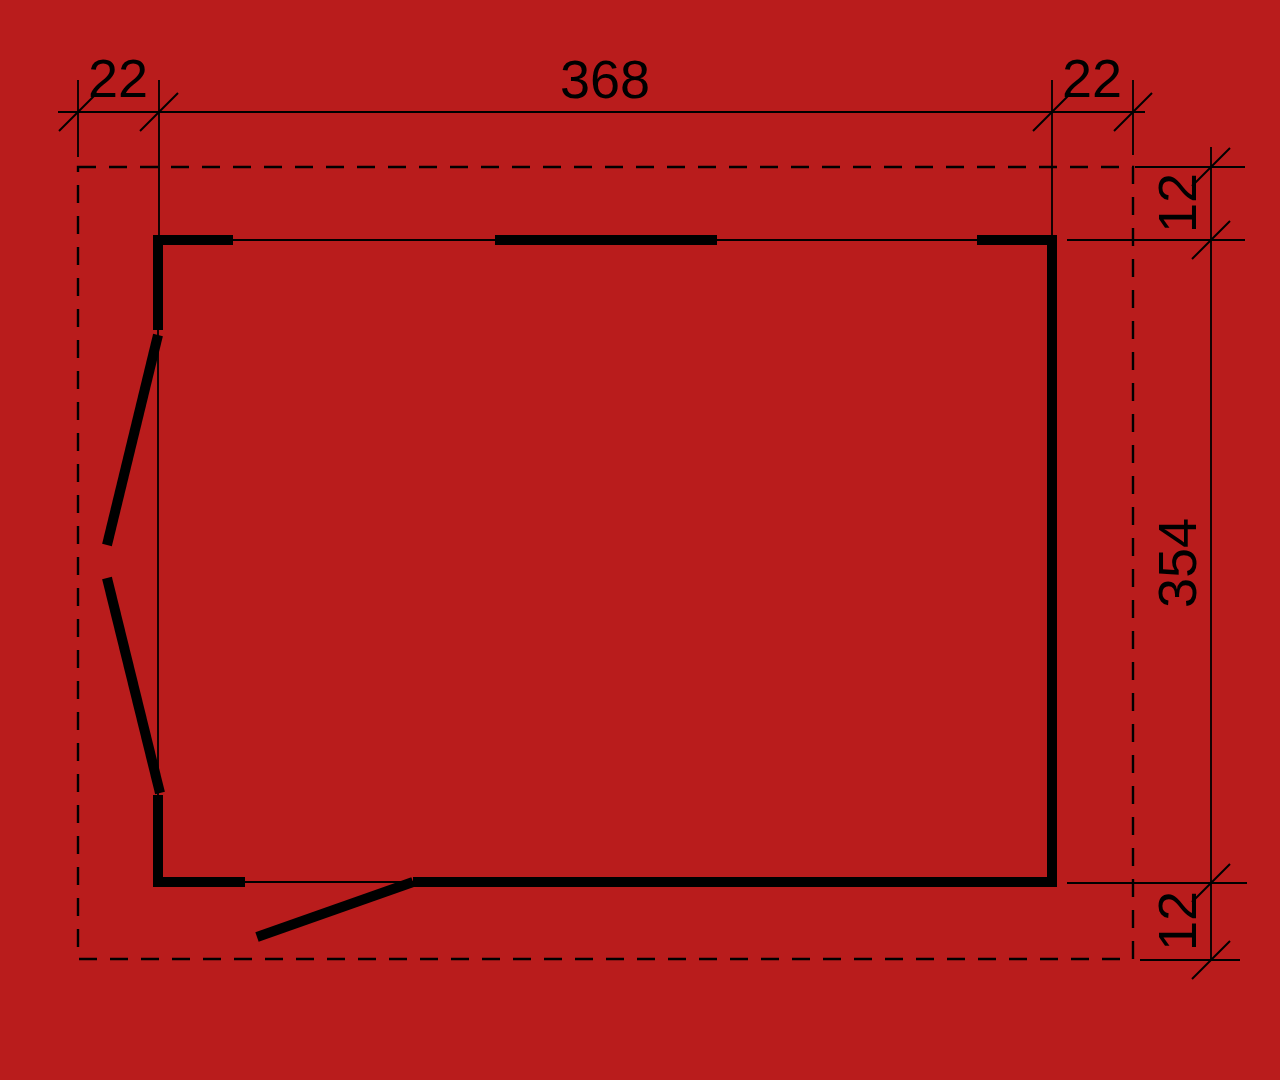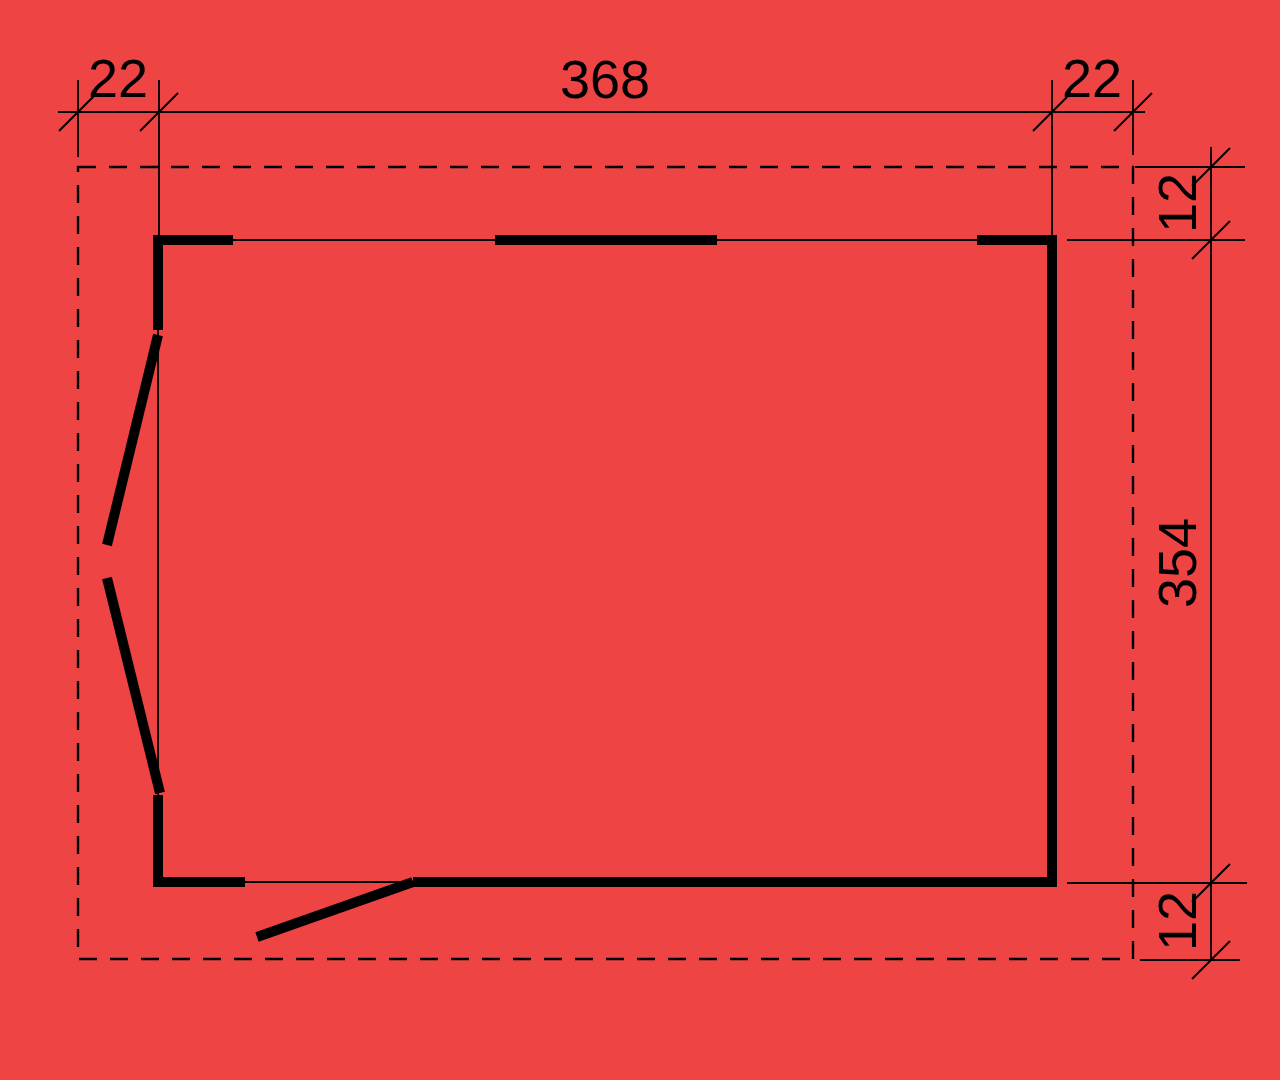--- a/index.html
+++ b/index.html
@@ -7,21 +7,21 @@
     padding: 0;
     background: #ffffff;
     width: 1280px;
     height: 1080px;
     overflow: hidden;
   }
   .canvas-wrap {
     width: 1280px;
     height: 1080px;
     position: relative;
-    background: #ef4444;
+    background: #b91c1c;
   }
   svg {
     display: block;
   }
   .wall {
     stroke: #000000;
     stroke-width: 10;
     fill: none;
     stroke-linejoin: miter;
     stroke-linecap: butt;

